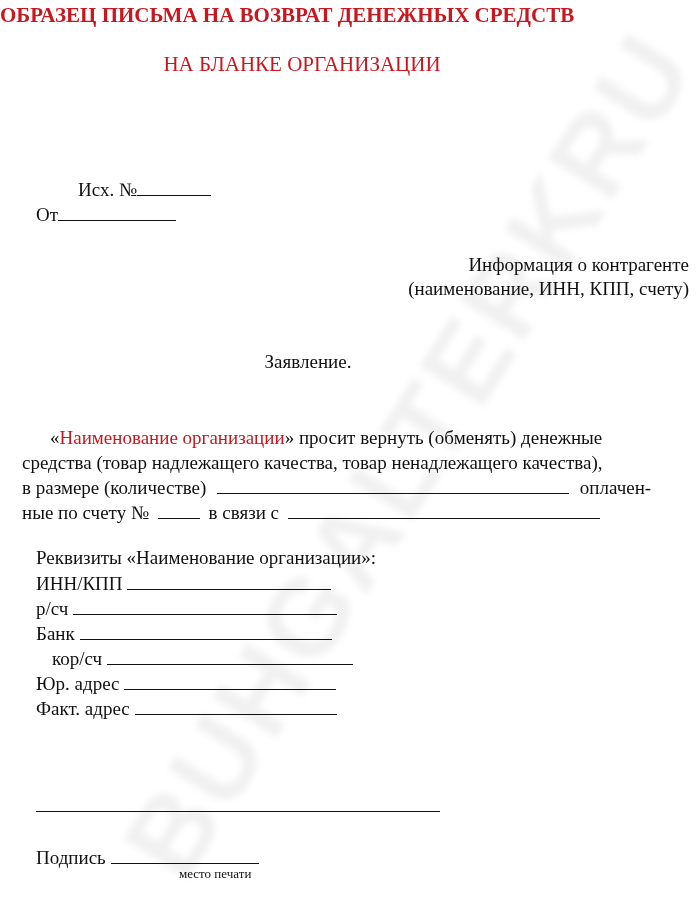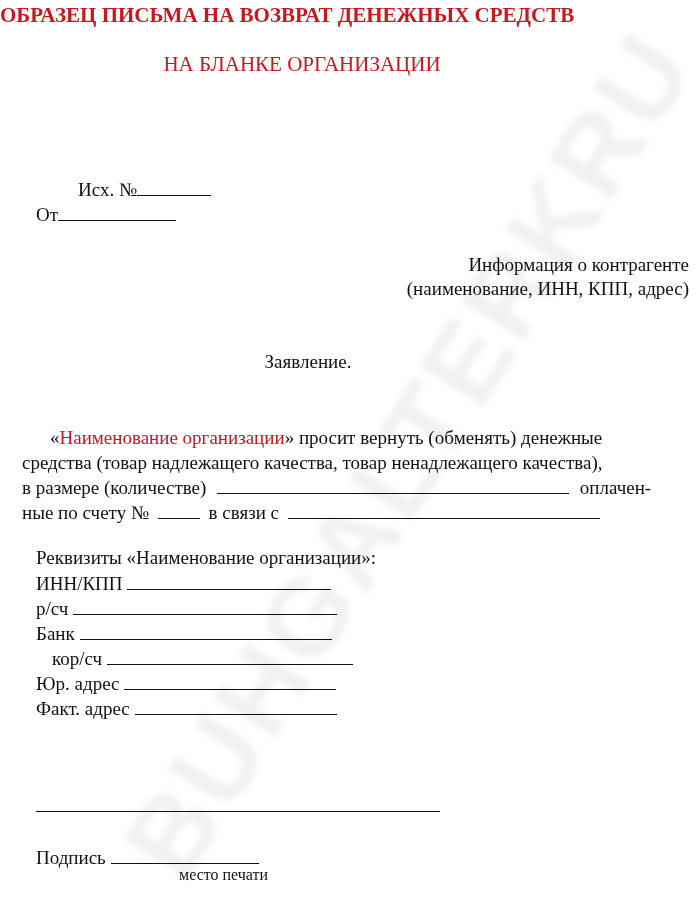--- a/index.html
+++ b/index.html
@@ -8,41 +8,41 @@
   .watermark{position:absolute;left:0;top:0;width:700px;height:919px;pointer-events:none;overflow:hidden;}
   .watermark span{position:absolute;left:-60px;top:420px;width:900px;text-align:center;
     font-family:"Liberation Sans",sans-serif;font-weight:bold;font-size:110px;
     color:rgba(0,0,0,0.055);transform:rotate(-58deg);filter:blur(3px);letter-spacing:4px;}
   .abs{position:absolute;white-space:nowrap;}
   .title1{top:3px;left:0;width:570px;text-align:center;font-weight:bold;font-size:21px;color:#c8171e;}
   .title2{top:52px;left:0;width:604px;text-align:center;font-size:21px;color:#c8171e;}
   .t{font-size:19px;line-height:24px;}
   .blank{display:inline-block;border-bottom:1px solid #111;height:18px;vertical-align:baseline;}
   .red{color:#c8171e;margin-top:21px;}
-  .small{font-size:16px;}
+  .small{font-size:13px;}
 </style>
 </head>
 <body>
 
 <div class="watermark">
   <span>BUHGALTERKRU</span>
 </div>
 
 <div class="abs title1">ОБРАЗЕЦ ПИСЬМА НА ВОЗВРАТ ДЕНЕЖНЫХ СРЕДСТВ</div>
 <div class="abs title2">НА БЛАНКЕ ОРГАНИЗАЦИИ</div>
 
 <div class="abs t" style="top:177px;left:36px;margin-left:42px;">
   <span>Исх. №</span><span class="blank" style="width:74px;"></span>
 </div>
 <div class="abs t" style="top:202px;left:36px;">
   <span>От</span><span class="blank" style="width:118px;"></span>
 </div>
 
 <div class="abs t" style="top:253px;right:11px;text-align:right;">Информация о контрагенте</div>
-<div class="abs t" style="top:277px;right:11px;text-align:right;">(наименование, ИНН, КПП, адрес)</div>
+<div class="abs t" style="top:277px;right:11px;text-align:right;">(наименование, ИНН, КПП, счету)</div>
 
 <div class="abs t" style="top:350px;left:0;width:616px;text-align:center;">Заявление.</div>
 
 <div class="abs t" style="top:426px;left:50px;">
   <span>«</span><span class="red">Наименование организации</span><span>» просит вернуть (обменять) денежные</span>
 </div>
 <div class="abs t" style="top:451px;left:22px;">средства (товар надлежащего качества, товар ненадлежащего качества),</div>
 <div class="abs t" style="top:475px;left:22px;">
   <span>в размере (количестве)</span>
   <span class="blank" style="width:352px;margin:0 6px;"></span>

